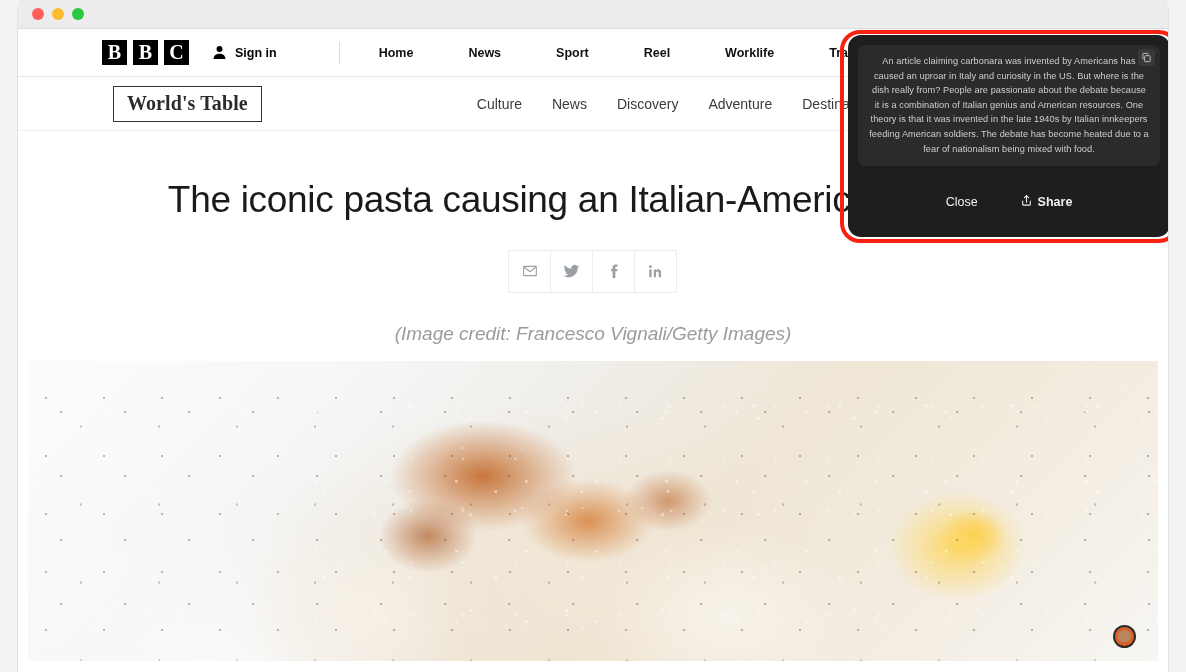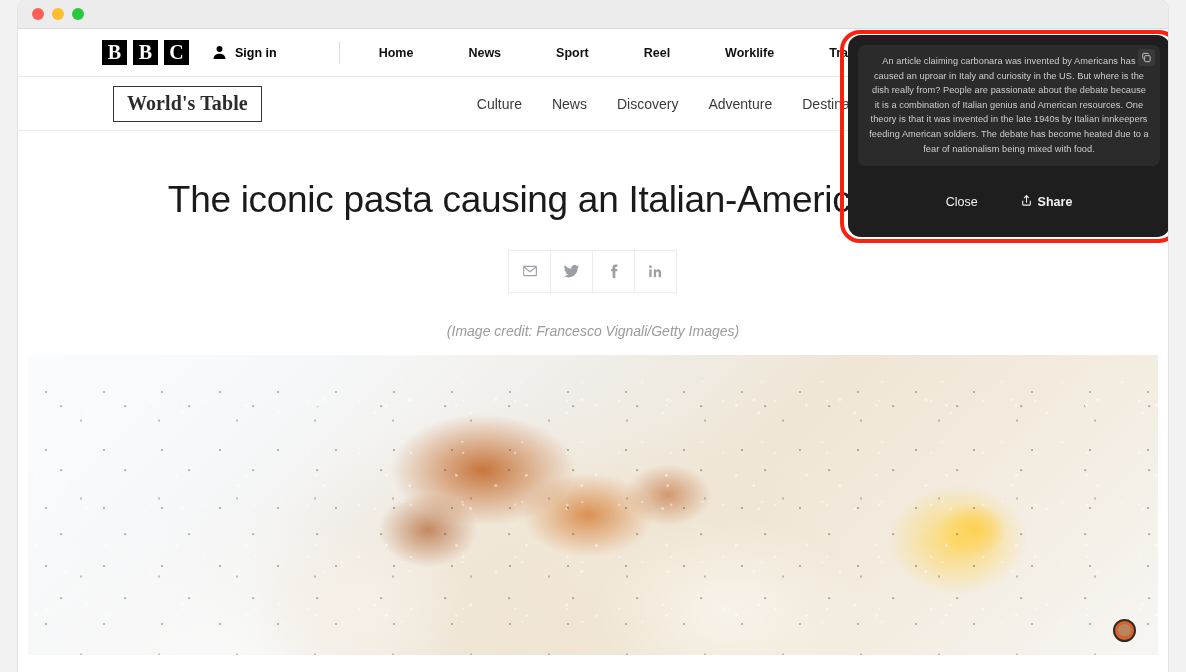--- a/index.html
+++ b/index.html
@@ -155,21 +155,21 @@
     display: flex; align-items: center; justify-content: center;
     margin-left: -1px;
     background: #fff;
     cursor: pointer;
     color: #9aa0a6;
   }
   .share-btn svg { display: block; }
 
   .credit {
     margin-top: 30px;
-    font-size: 14px;
+    font-size: 19px;
     font-style: italic;
     color: #9b9b9b;
   }
 
   
   .hero {
     position: relative;
     margin-top: 16px;
     margin-left: 10px;
     width: 1130px;

